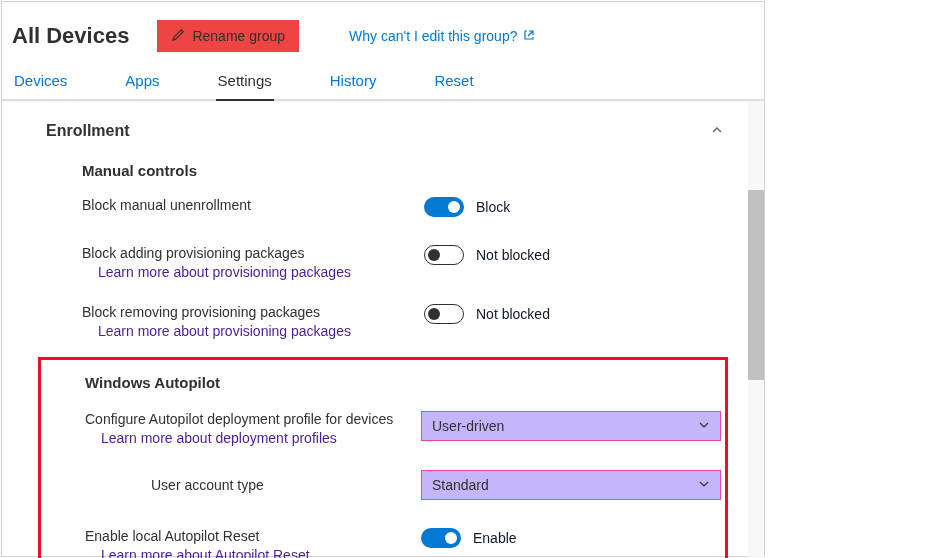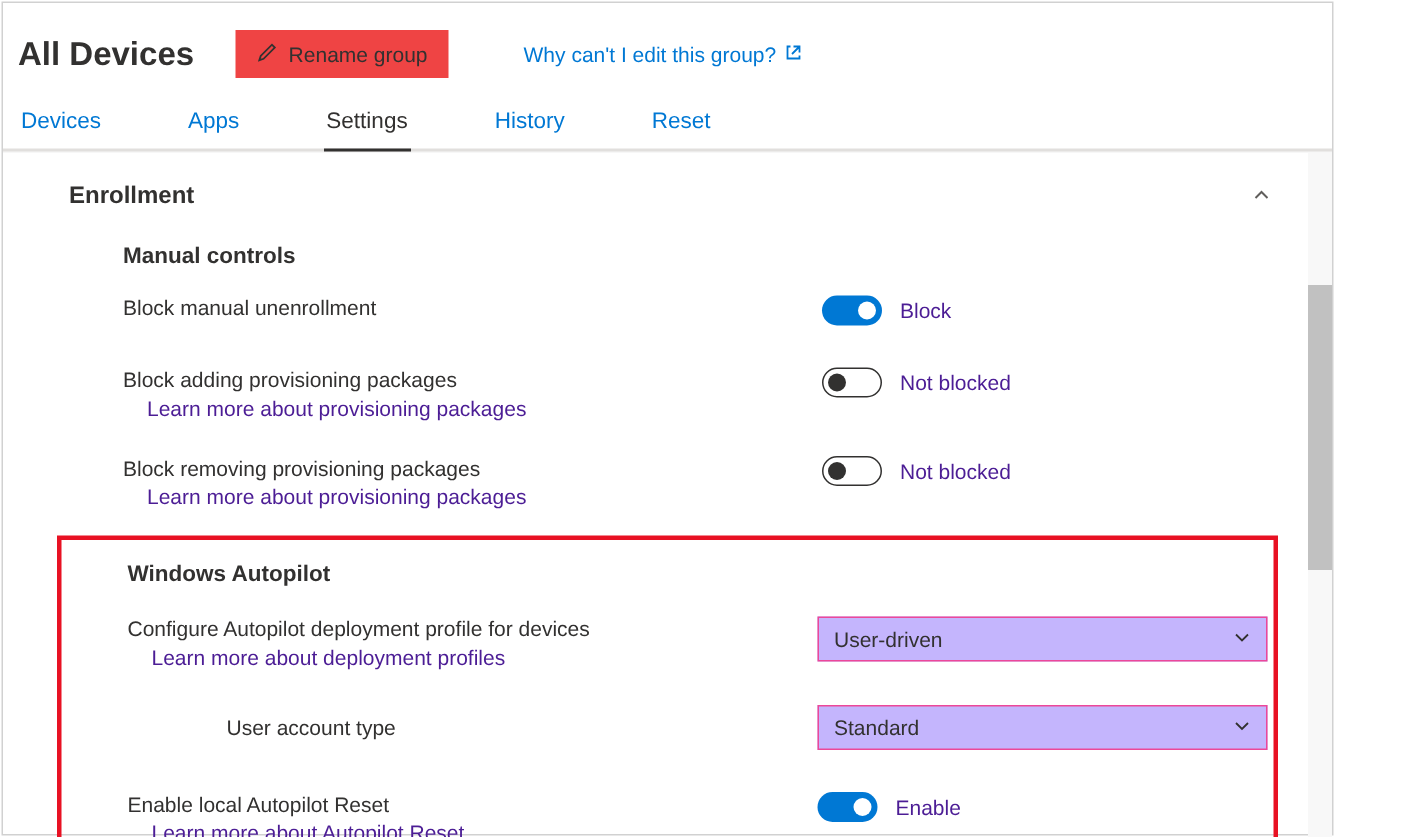--- a/index.html
+++ b/index.html
@@ -12,21 +12,21 @@
       font-size: 14px;
       color: #323130;
       background: #fff;
       width: 946px;
       height: 558px;
       overflow: hidden;
       position: relative;
     }
     .outer-border {
       border: 1px solid #d1d1d1;
-      width: 888px;
+      width: 764px;
       height: 556px;
       margin: 1px;
       position: relative;
     }
     .header-bar {
       display: flex;
       align-items: center;
       padding: 18px 12px 8px 10px;
       gap: 20px;
     }
@@ -183,21 +183,21 @@
     .toggle.on .toggle-knob {
       background: #fff;
       right: 4px;
     }
     .toggle.off .toggle-knob {
       background: #323130;
       left: 3px;
     }
     .toggle-text {
       font-size: 14px;
-      color: #4c1d95;
+      color: #0f172a;
     }
     .dropdown {
       width: 300px;
       height: 30px;
       border: 1px solid #ec4899;
       background: #c4b5fd;
       display: flex;
       align-items: center;
       justify-content: space-between;
       padding: 0 10px;

